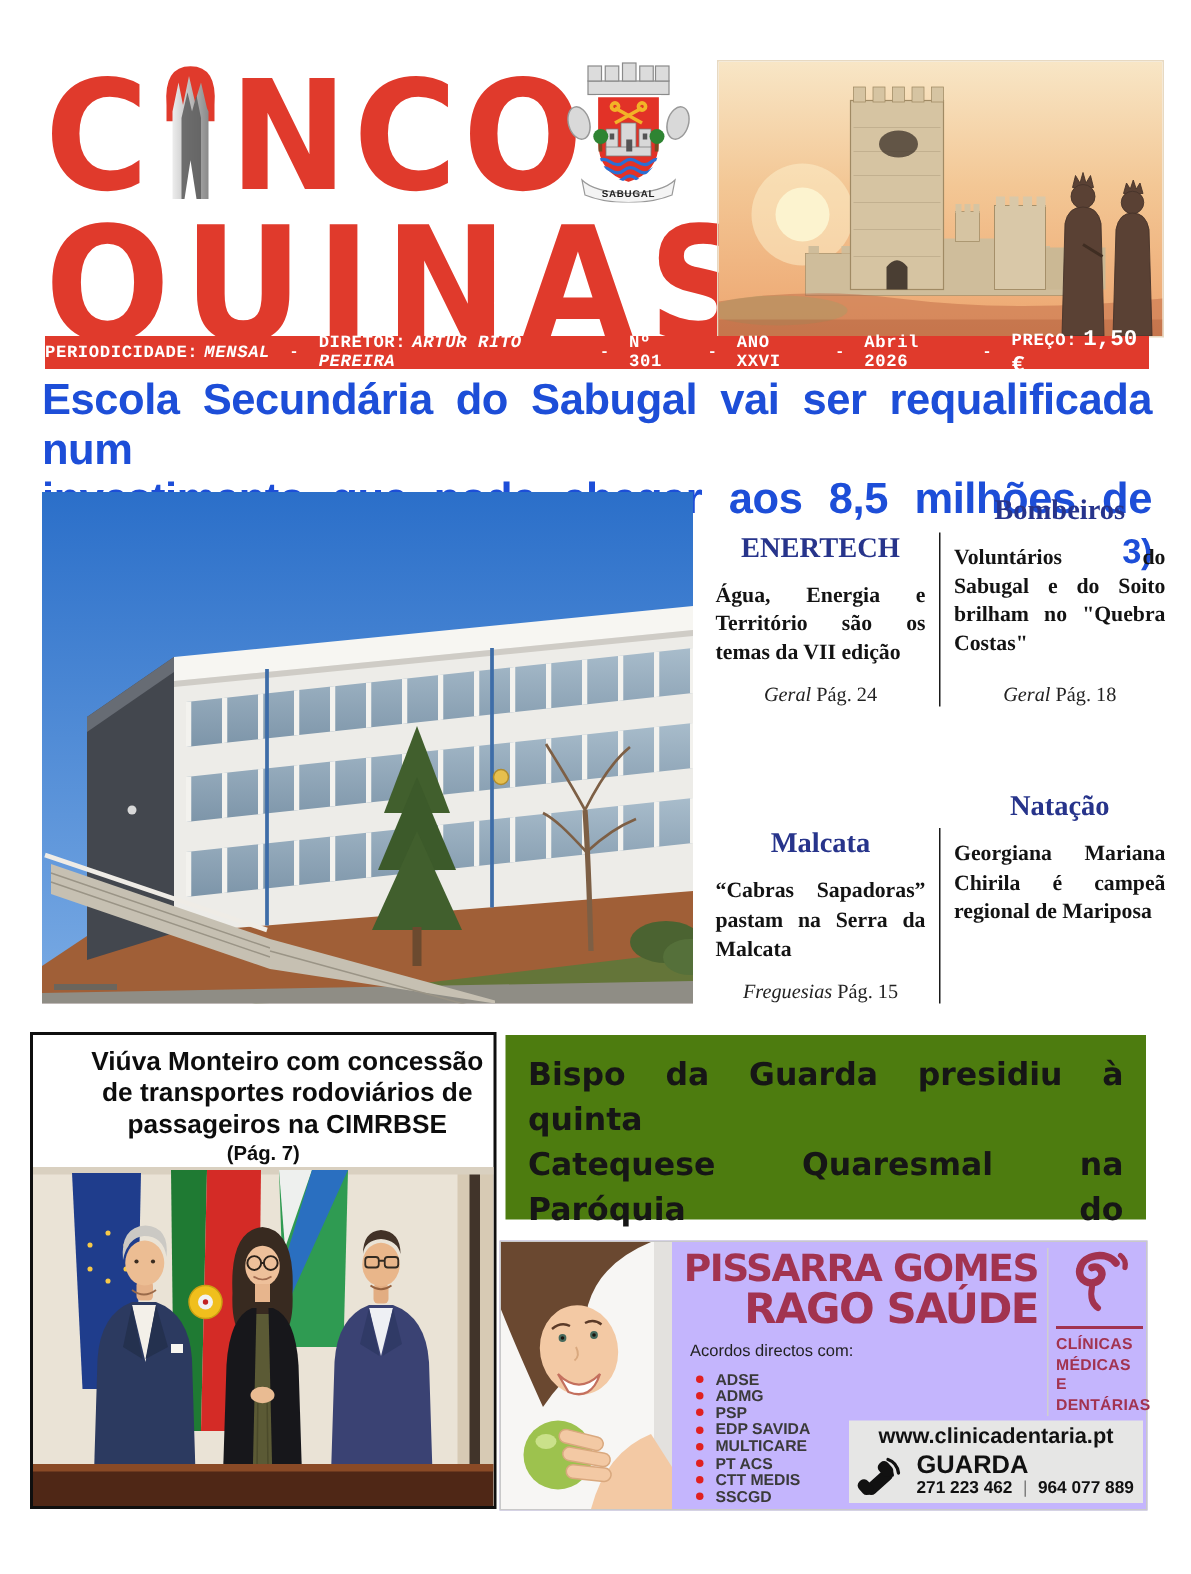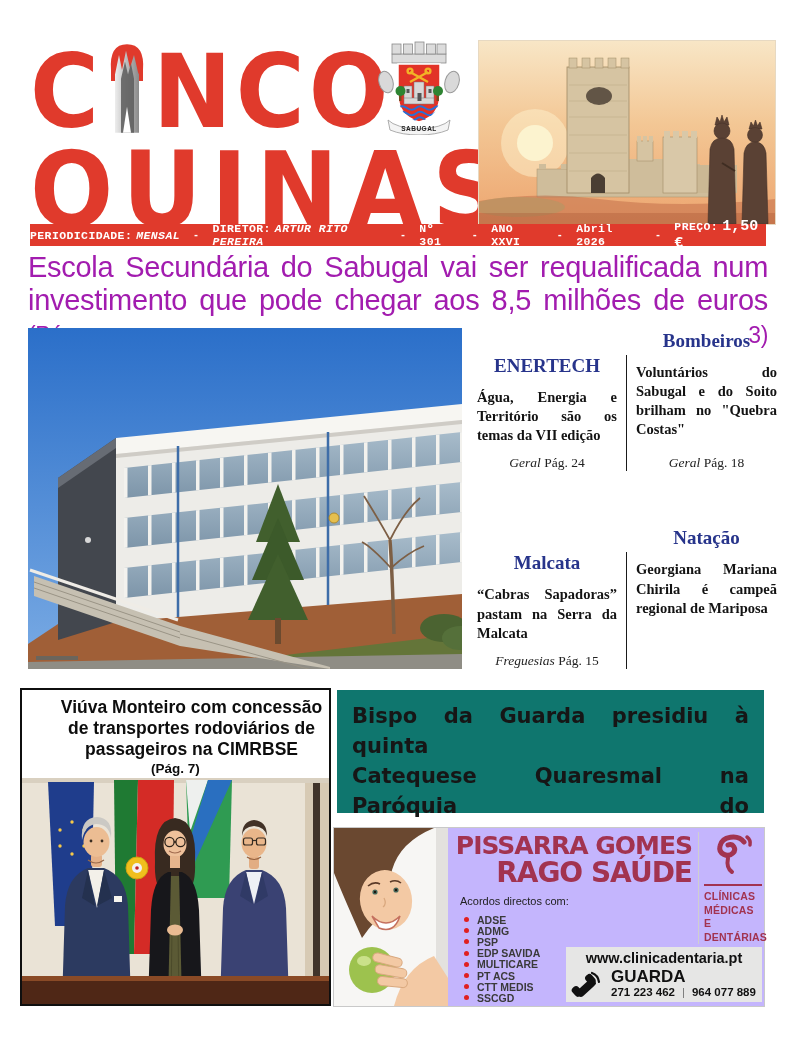--- a/index.html
+++ b/index.html
@@ -18,22 +18,22 @@
 
   
   .infobar{position:absolute;left:30px;top:224px;width:736px;height:22px;background:#e03a2c;
            display:flex;align-items:center;justify-content:center;gap:13px;color:#fff;
            font-family:Liberation Mono, monospace;font-weight:bold;font-size:11.5px;letter-spacing:.4px;}
   .infobar .it{font-style:italic;margin-left:4px;}
   .infobar .big{font-size:15px;margin-left:4px;letter-spacing:0;}
   .infobar .sep{font-size:10px;}
 
   
-  .headline{position:absolute;left:28px;top:251px;width:740px;color:#a21caf;
-            font-weight:normal;font-size:29px;line-height:33px;letter-spacing:-.3px;}
+  .headline{position:absolute;left:28px;top:251px;width:740px;color:#1d4ed8;
+            font-weight:bold;font-size:29px;line-height:33px;letter-spacing:-.3px;}
   .hl-line{text-align:justify;text-align-last:justify;}
   .hl-page{font-size:23px;}
 
   
   .school-photo{position:absolute;left:28px;top:328px;}
 
   
   .teasers{position:absolute;left:468px;top:330px;width:318px;}
   .trow{display:grid;grid-template-columns:1fr 1fr;min-height:136px;}
   .trow.row2{margin-top:56px;min-height:132px;}
@@ -46,21 +46,21 @@
   .tfoot .sec{font-style:italic;}
 
   
   .leftbox{position:absolute;left:20px;top:688px;width:311px;height:318px;border:2px solid #0f0f0f;
            box-sizing:border-box;}
   .lb-title{padding-top:7px;text-align:center;font-weight:bold;font-size:17.5px;line-height:1.2;color:#0d0d0d;padding-left:32px;}
   .lb-page{text-align:center;font-weight:bold;font-size:13.5px;color:#0d0d0d;margin-top:1px;}
   .group-photo{position:absolute;left:0;bottom:0;}
 
   
-  .graybox{position:absolute;left:337px;top:690px;width:427px;height:123px;background:#0f766e;
+  .graybox{position:absolute;left:337px;top:690px;width:427px;height:123px;background:#4d7c0f;
            box-sizing:border-box;padding:11px 15px 0;font-family:"DejaVu Sans",sans-serif;
            font-weight:bold;font-size:21px;line-height:30px;color:#161616;}
   .gb-line.j{text-align:justify;text-align-last:justify;}
   .gb-line.c{text-align:center;}
   .gb-page{font-size:16px;}
 
   
   .ad{position:absolute;left:333px;top:827px;width:432px;height:180px;background:#c4b5fd;
       border:1px solid #c9c9c9;box-sizing:border-box;}
   .ad-photo{position:absolute;left:0;top:0;}

